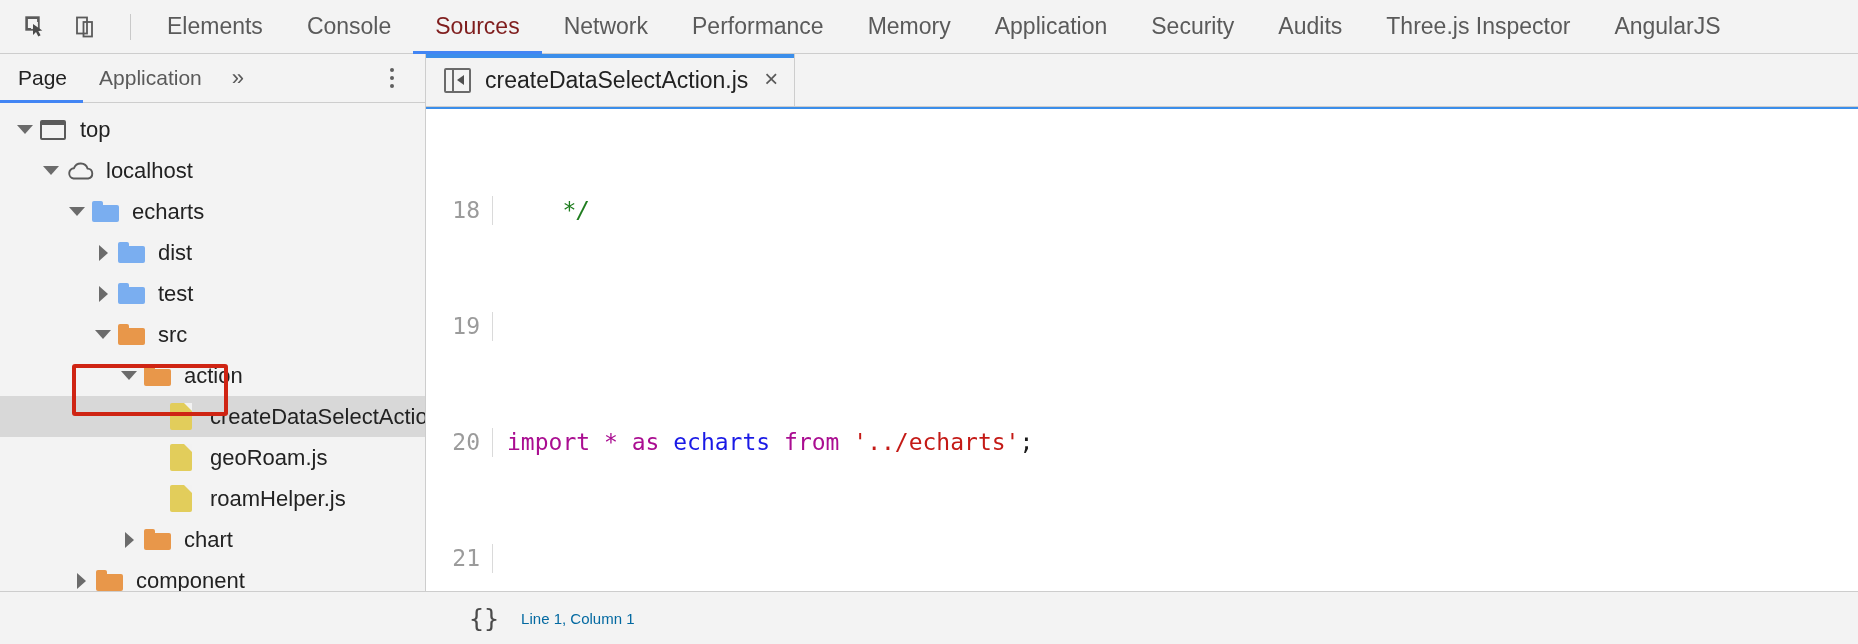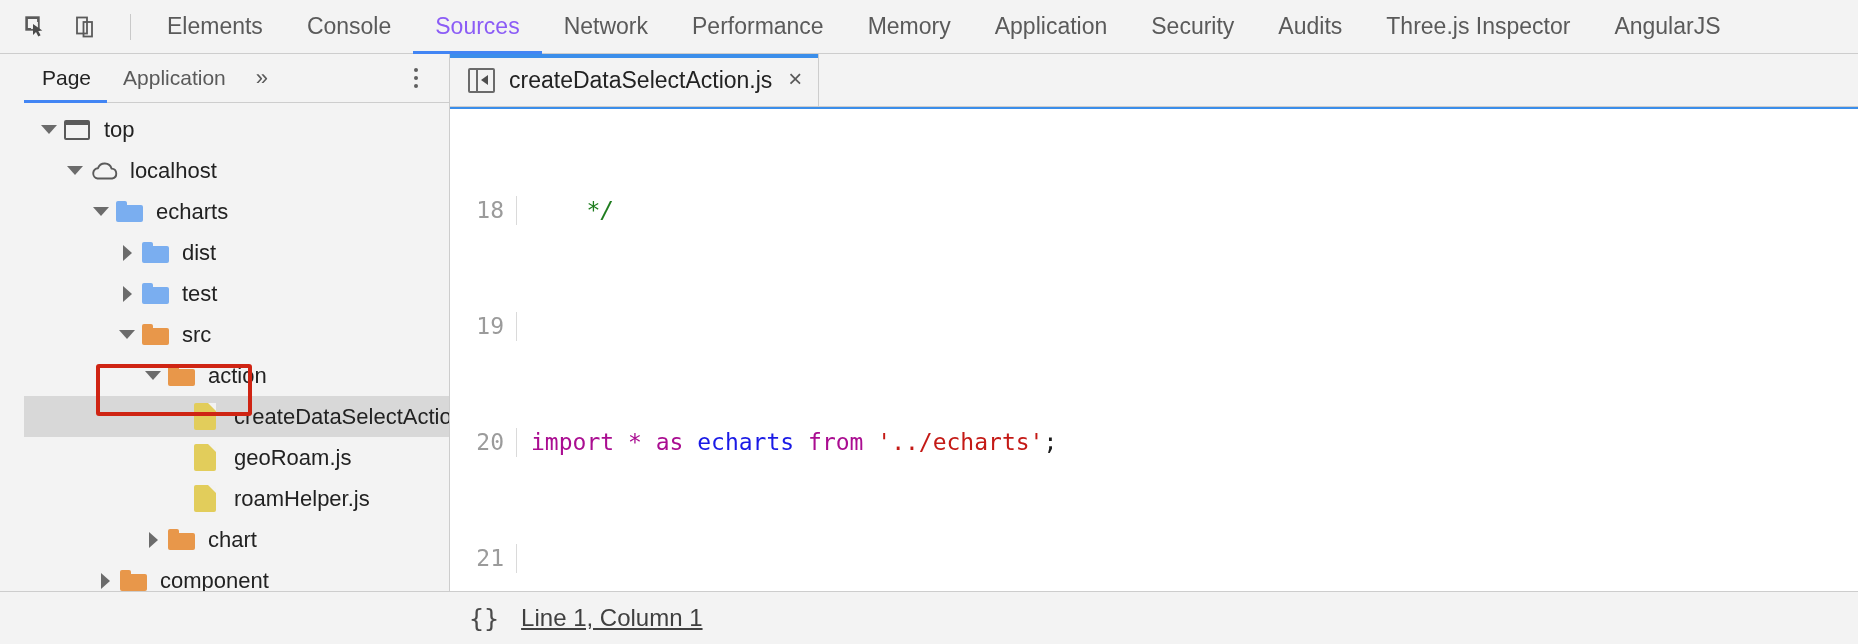--- a/index.html
+++ b/index.html
@@ -52,37 +52,36 @@
   .panel-tab {
     display: flex; align-items: center;
     padding: 0 22px;
     font-size: 23px;
     color: #5a5a5a;
     cursor: pointer;
     position: relative;
     white-space: nowrap;
   }
   .panel-tab.active {
-    color: #8b5cf6;
+    color: #7f1d1d;
   }
   .panel-tab.active::after {
     content: "";
     position: absolute;
     left: 0; right: 0; bottom: -1px;
     height: 3px;
     background: #4285f4;
   }
 
   
   .body {
     flex: 1;
     display: flex;
     min-height: 0;
     background: #404040;
-    margin-left: 24px;
   }
 
   
   .sidebar {
     width: 425px;
     min-width: 425px;
     display: flex; flex-direction: column;
     background: #f3f3f3;
     border-right: 1px solid #cdcdcd;
     position: relative;
@@ -350,23 +349,22 @@
     gap: 22px;
     padding-left: 22px;
   }
   .statusbar .pp {
     font-family: "DejaVu Sans Mono", monospace;
     font-size: 25px;
     color: #4a4a4a;
     cursor: pointer;
   }
   .statusbar .pos {
-    font-size: 24px;
-    color: #404040;
-    text-decoration: underline;
+    font-size: 15px;
+    color: #0369a1;
   }
   .sb-left-pad {
     width: 425px; min-width: 425px;
   }
 </style>
 </head>
 <body>
 
 <div id="app">
 

